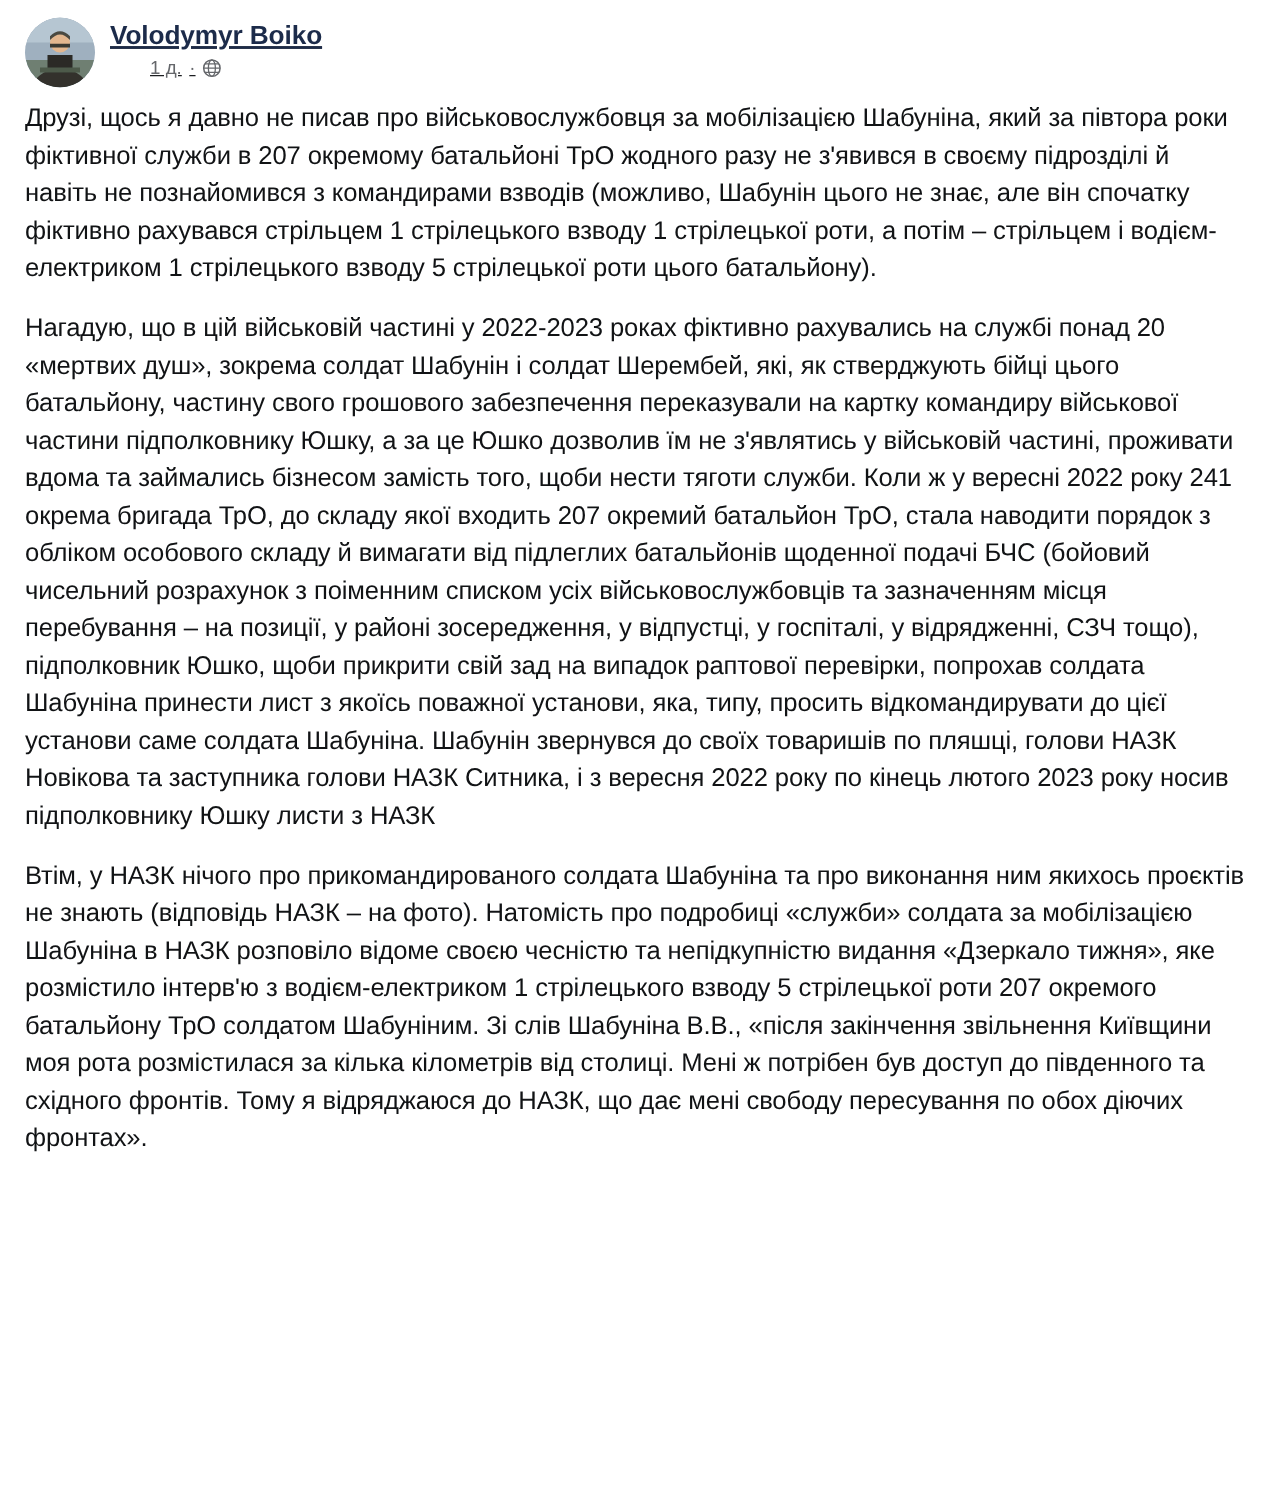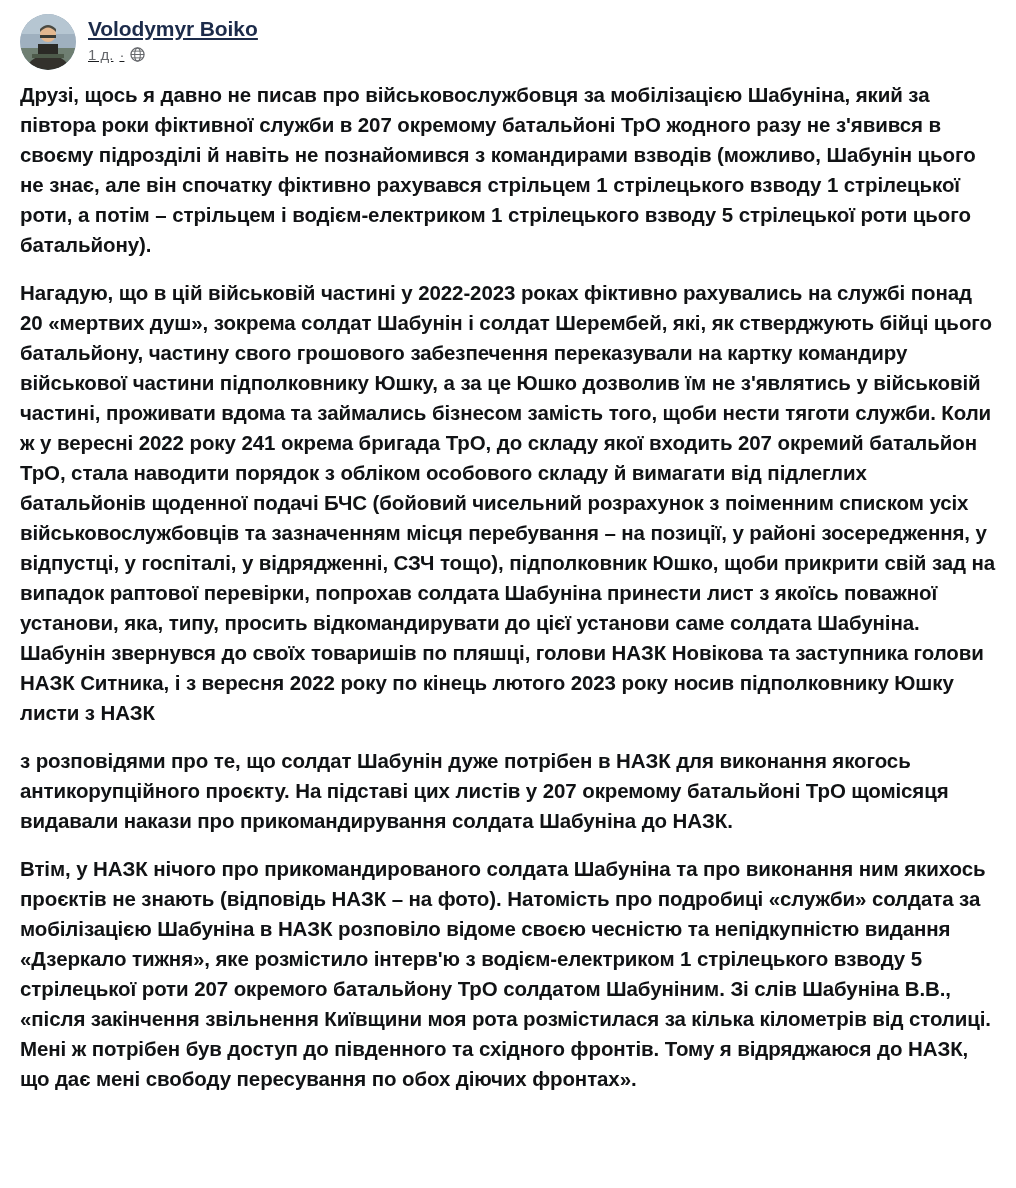--- a/index.html
+++ b/index.html
@@ -50,34 +50,34 @@
     line-height: 26px;
     cursor: pointer;
   }
   .meta-row {
     display: flex;
     align-items: center;
     gap: 6px;
     margin-top: 4px;
     font-size: 15px;
     color: #65676b;
+    margin-left: 32px;
   }
   .meta-sep { color: #65676b; font-size: 15px; }
   .globe-icon { display: inline-flex; align-items: center; }
   .globe-icon svg { display: block; }
 
   .post-body {
     font-size: 20.5px;
     line-height: 30px;
     color: #111315;
     letter-spacing: -0.1px;
   }
   .post-body p {
     margin: 0 0 18px 0;
-    font-weight: bold;
   }
   .post-body p:last-child { margin-bottom: 0; }
   .post-link {
     color: #1c7fd6;
     text-decoration: none;
     font-size: 20.5px;
     line-height: 30px;
     word-break: break-all;
     cursor: pointer;
   }
@@ -123,17 +123,16 @@
             <line x1="2" y1="11.6" x2="14" y2="11.6" stroke="#65676b" stroke-width="1"></line>
           </svg>
         </span>
       </div>
     </div>
   </div>
 
   <div class="post-body">
     <p>Друзі, щось я давно не писав про військовослужбовця за мобілізацією Шабуніна, який за півтора роки фіктивної служби в 207 окремому батальйоні ТрО жодного разу не з'явився в своєму підрозділі й навіть не познайомився з командирами взводів (можливо, Шабунін цього не знає, але він спочатку фіктивно рахувався стрільцем 1 стрілецького взводу 1 стрілецької роти, а потім – стрільцем і водієм-електриком 1 стрілецького взводу 5 стрілецької роти цього батальйону).</p>
     <p>Нагадую, що в цій військовій частині у 2022-2023 роках фіктивно рахувались на службі понад 20 «мертвих душ», зокрема солдат Шабунін і солдат Шерембей, які, як стверджують бійці цього батальйону, частину свого грошового забезпечення переказували на картку командиру військової частини підполковнику Юшку, а за це Юшко дозволив їм не з'являтись у військовій частині, проживати вдома та займались бізнесом замість того, щоби нести тяготи служби. Коли ж у вересні 2022 року 241 окрема бригада ТрО, до складу якої входить 207 окремий батальйон ТрО, стала наводити порядок з обліком особового складу й вимагати від підлеглих батальйонів щоденної подачі БЧС (бойовий чисельний розрахунок з поіменним списком усіх військовослужбовців та зазначенням місця перебування – на позиції, у районі зосередження, у відпустці, у госпіталі, у відрядженні, СЗЧ тощо), підполковник Юшко, щоби прикрити свій зад на випадок раптової перевірки, попрохав солдата Шабуніна принести лист з якоїсь поважної установи, яка, типу, просить відкомандирувати до цієї установи саме солдата Шабуніна. Шабунін звернувся до своїх товаришів по пляшці, голови НАЗК Новікова та заступника голови НАЗК Ситника, і з вересня 2022 року по кінець лютого 2023 року носив підполковнику Юшку листи з НАЗК</p>
-    <p>з розповідями про те, що солдат Шабунін дуже потрібен в НАЗК для виконання якогось антикорупційного проєкту. На підставі цих листів у 207 окремому батальйоні ТрО щомісяця видавали накази про прикомандирування солдата Шабуніна до НАЗК.</p>
     <p>Втім, у НАЗК нічого про прикомандированого солдата Шабуніна та про виконання ним якихось проєктів не знають (відповідь НАЗК – на фото). Натомість про подробиці «служби» солдата за мобілізацією Шабуніна в НАЗК розповіло відоме своєю чесністю та непідкупністю видання «Дзеркало тижня», яке розмістило інтерв'ю з водієм-електриком 1 стрілецького взводу 5 стрілецької роти 207 окремого батальйону ТрО солдатом Шабуніним. Зі слів Шабуніна В.В., «після закінчення звільнення Київщини моя рота розмістилася за кілька кілометрів від столиці. Мені ж потрібен був доступ до південного та східного фронтів. Тому я відряджаюся до НАЗК, що дає мені свободу пересування по обох діючих фронтах».</p>
   </div>
 
 </div>
 
 </body></html>

